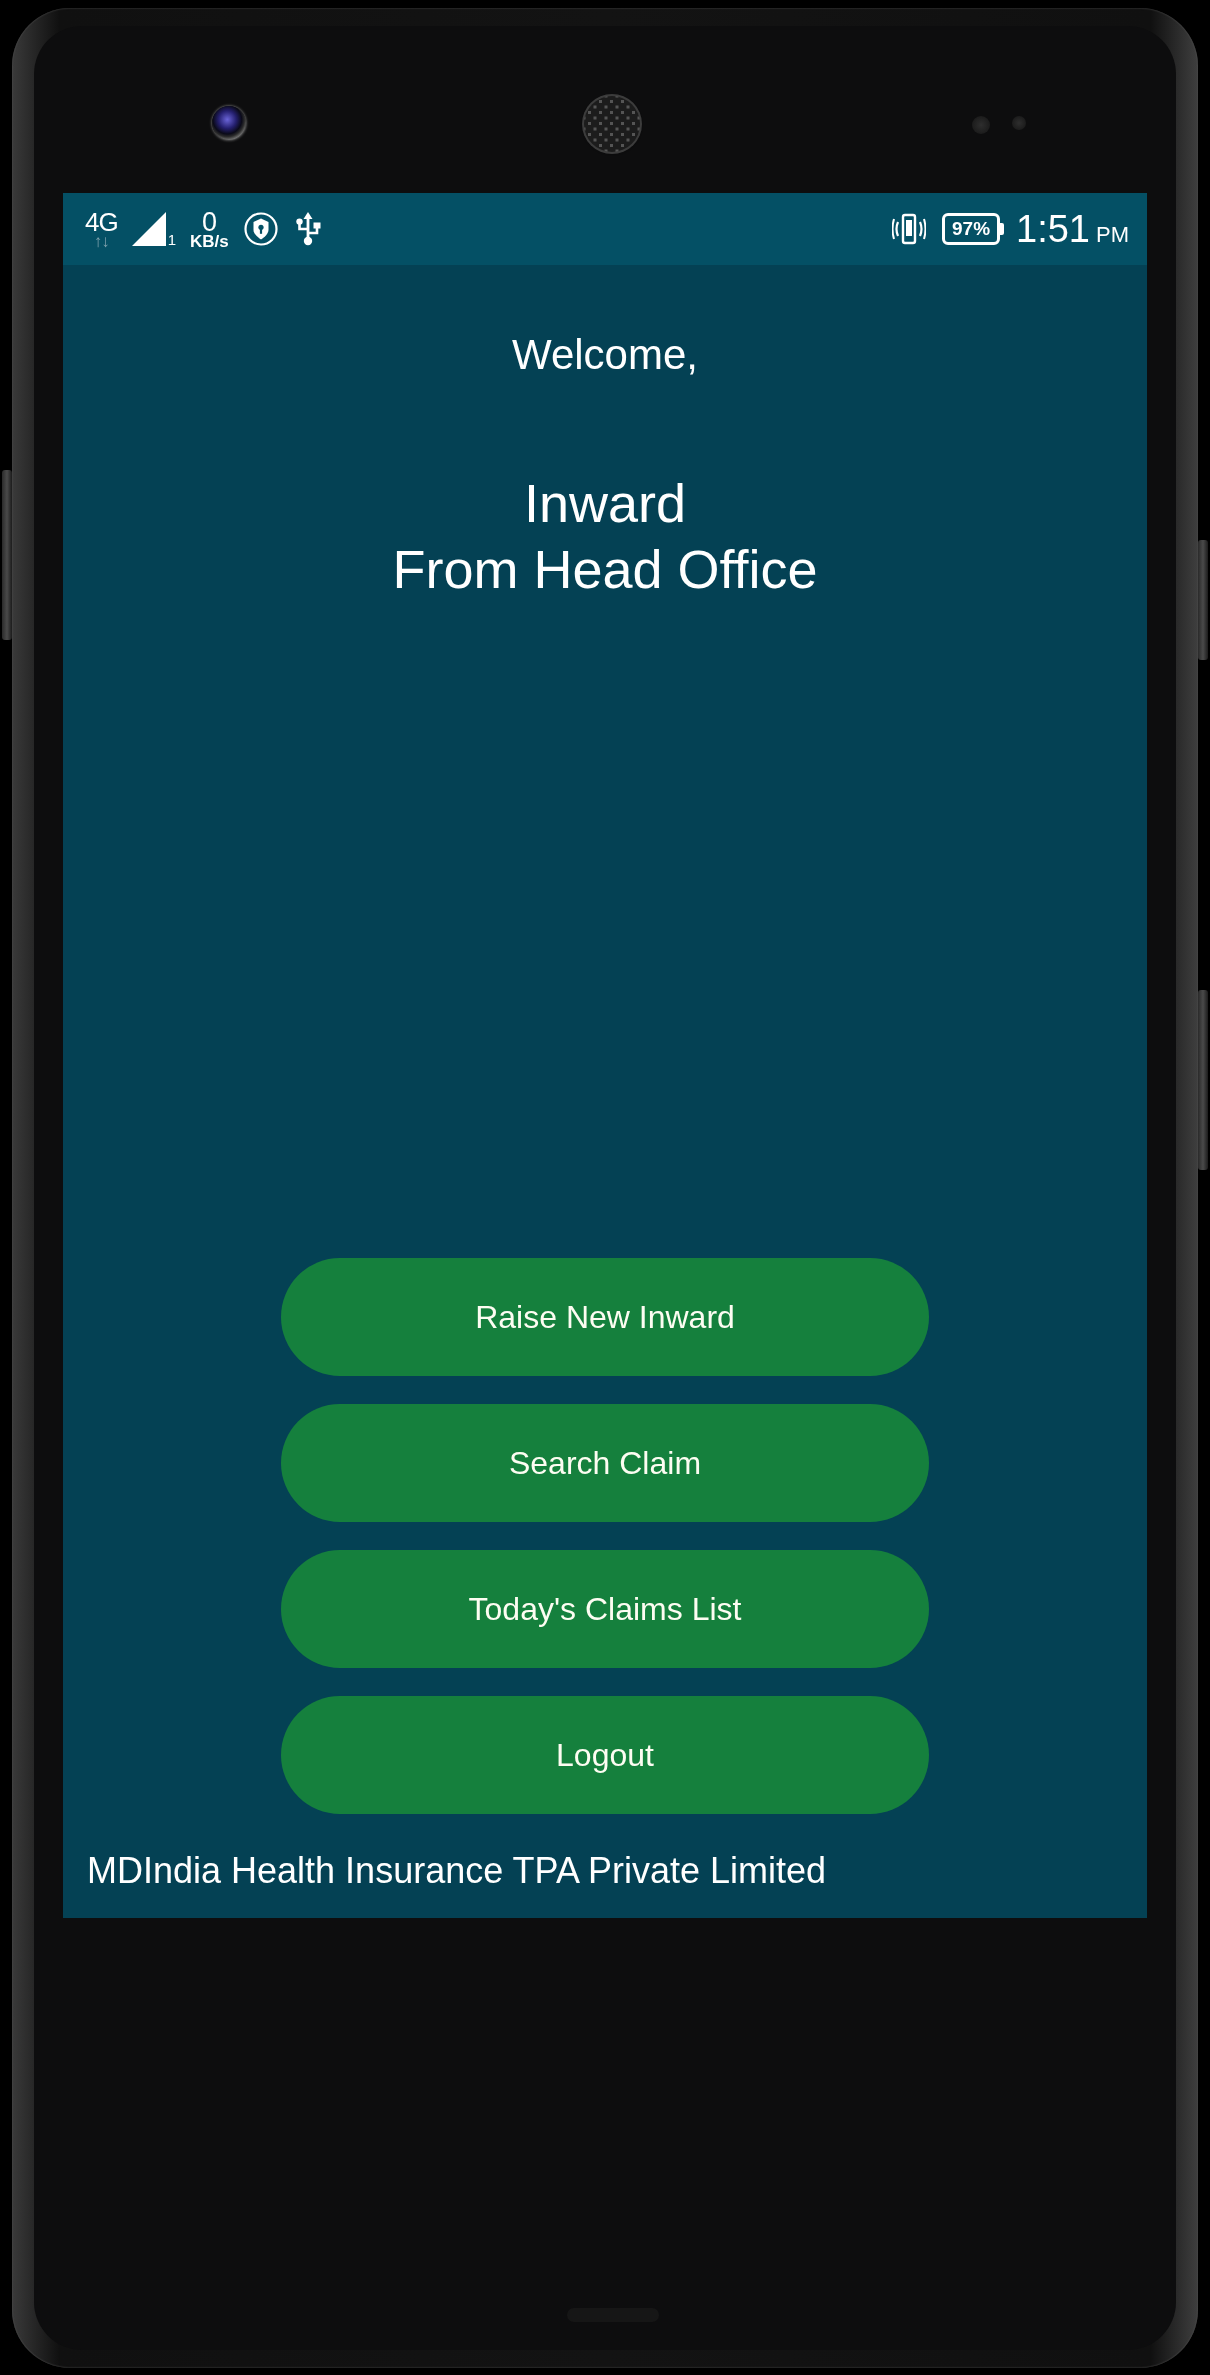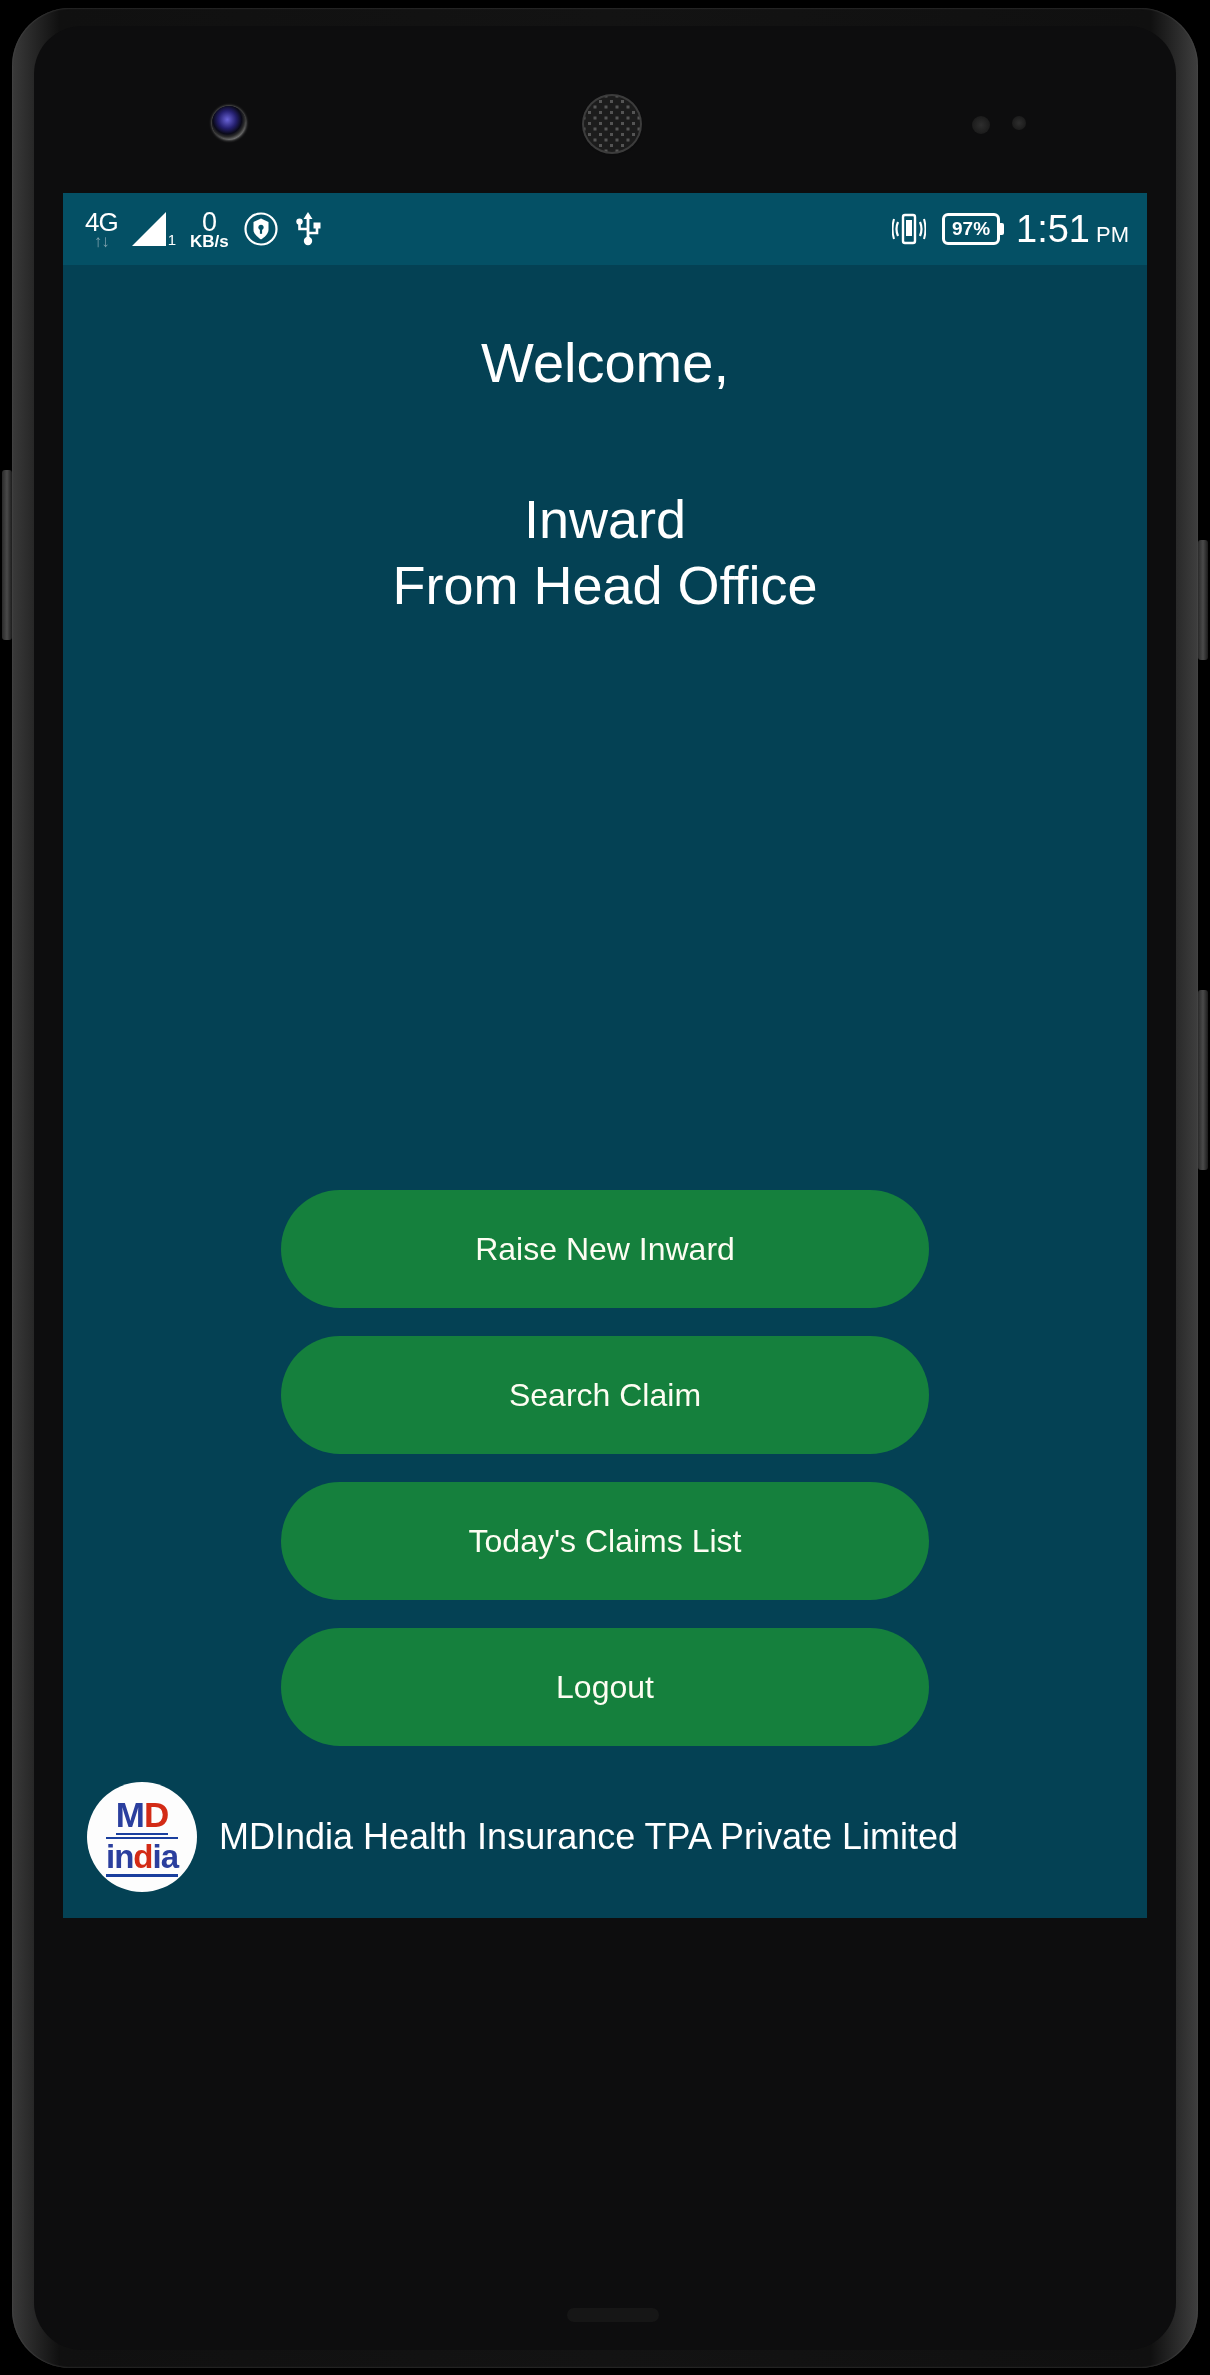--- a/index.html
+++ b/index.html
@@ -116,21 +116,21 @@
   .clock .ap { font-size:22px; font-weight:400; }
 
   
   .content {
     position:relative; width:100%; height:1653px;
     background:#044154;
     display:flex; flex-direction:column;
   }
 
   .welcome-block { text-align:center; padding-top:66px; }
-  .welcome-title { color:#ffffff; font-size:56px; font-weight:400; line-height:1.15; }
+  .welcome-title { color:#ffffff; font-size:42px; font-weight:400; line-height:1.15; }
   .welcome-sub   { color:#ffffff; font-size:54px; font-weight:400; line-height:1.22; margin-top:92px; }
 
   .spacer { flex:1 1 auto; }
 
   .btn-stack {
     display:flex; flex-direction:column; align-items:center; gap:28px;
     margin-bottom:36px;
   }
   .pill-btn {
     width:648px; height:118px;
@@ -249,26 +249,18 @@
       <div class="spacer"></div>
 
       <div class="btn-stack">
         <button class="pill-btn">Raise New Inward</button>
         <button class="pill-btn">Search Claim</button>
         <button class="pill-btn">Today's Claims List</button>
         <button class="pill-btn">Logout</button>
       </div>
 
       <div class="footer">
-        <div class="logo-circle">
-          <div class="logo-md">
-            <span class="m">M</span><span class="d">D</span>
-          </div>
-          <div class="logo-india">
-            <span class="b">in</span><span class="r">d</span><span class="b">ia</span>
-          </div>
-        </div>
         <div class="footer-text">MDIndia Health Insurance TPA Private Limited</div>
       </div>
 
     </div>
   </div>
 </div>
 
 </body></html>

